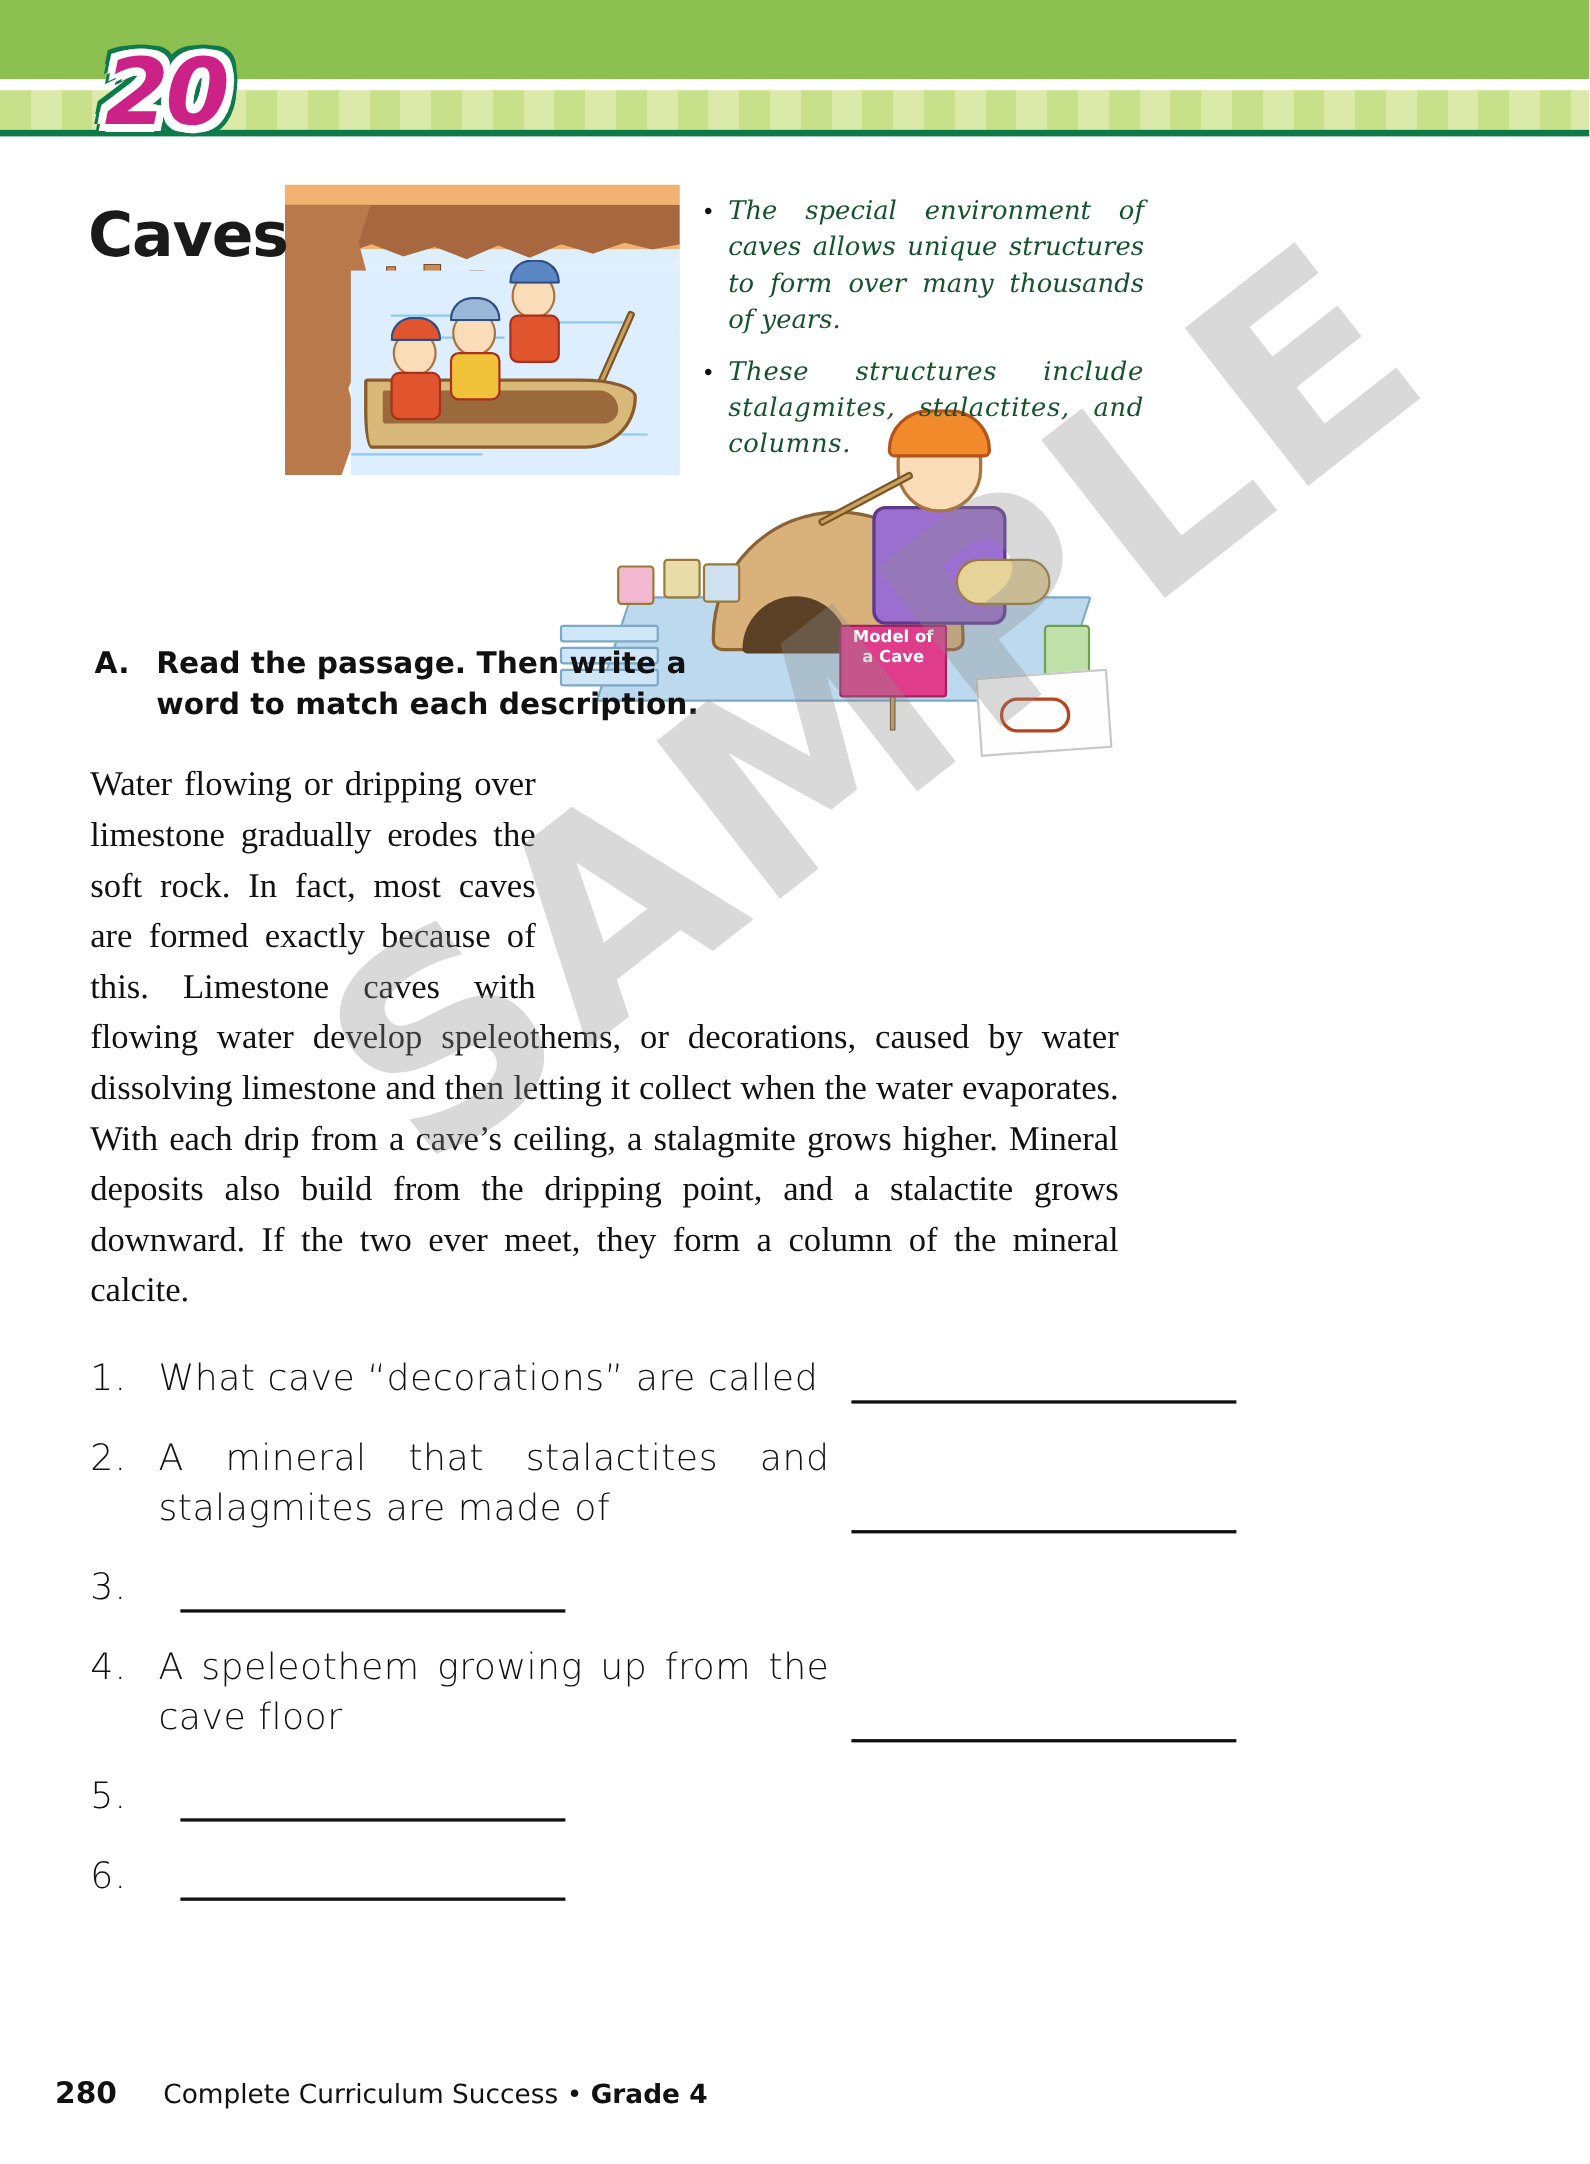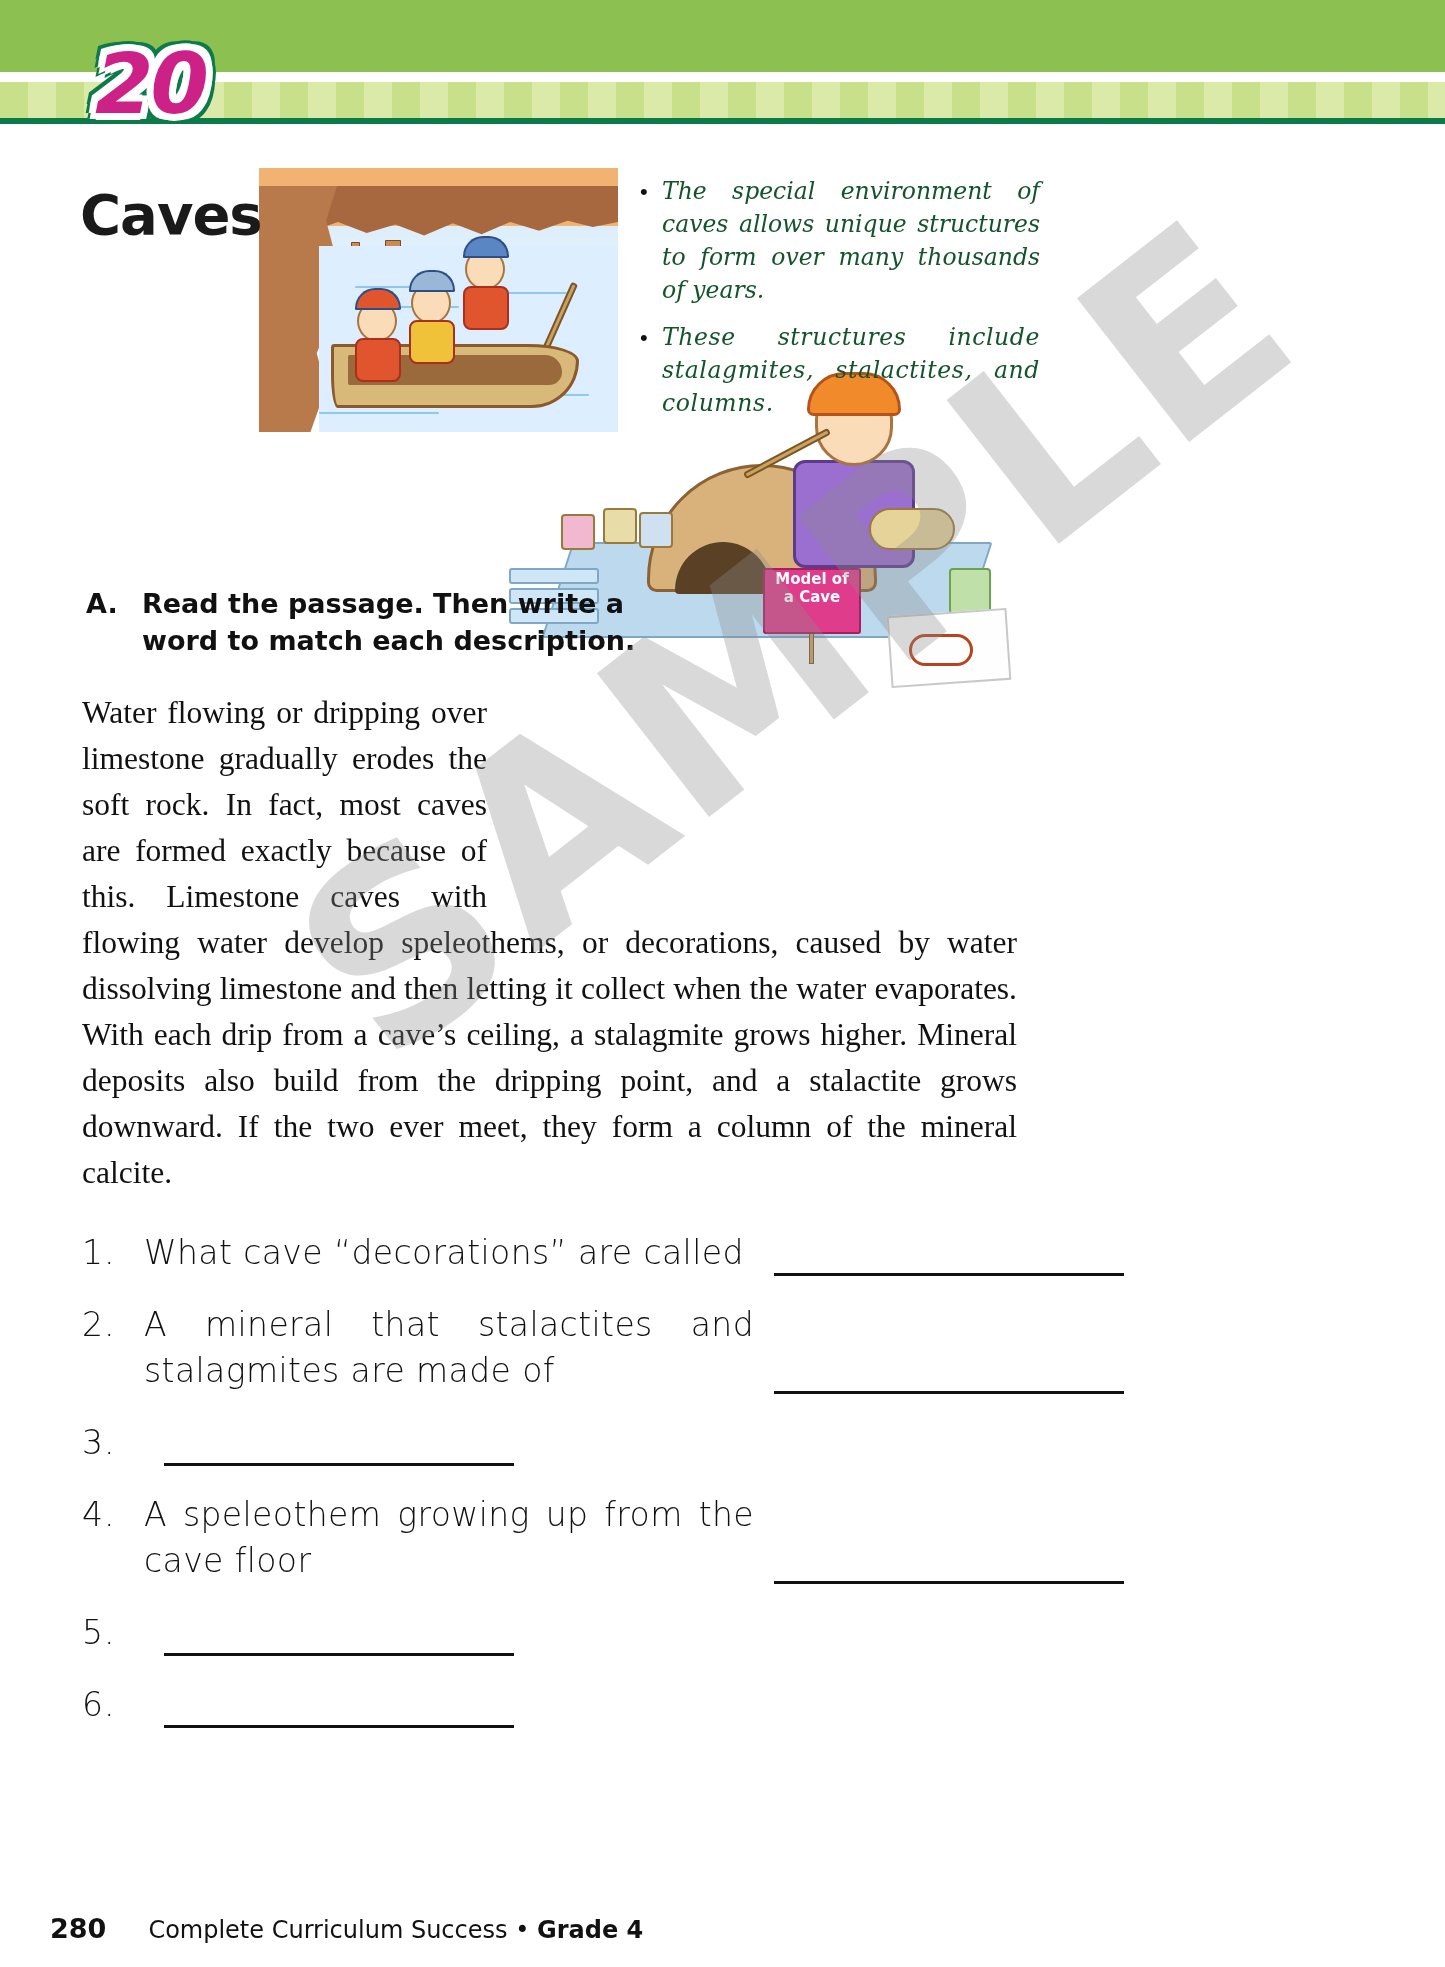--- a/index.html
+++ b/index.html
@@ -268,21 +268,21 @@
     height:1px;
   }
 
   
   .footer {
     position:absolute; left:50px; top:1888px; width:1200px;
     display:flex; align-items:baseline; z-index:5;
   }
   .footer-page {
     font-family:"DejaVu Sans", sans-serif; font-weight:bold;
-    font-size:27px; color:#111; margin-right:42px;margin-top:25px;
+    font-size:27px; color:#111; margin-right:42px;
   }
   .footer-txt {
     font-family:"DejaVu Sans", sans-serif; font-size:24px; color:#111;
   }
   .footer-txt b { font-weight:bold; }
 </style>
 </head>
 <body>
 
 <div class="hdr-green"></div>

